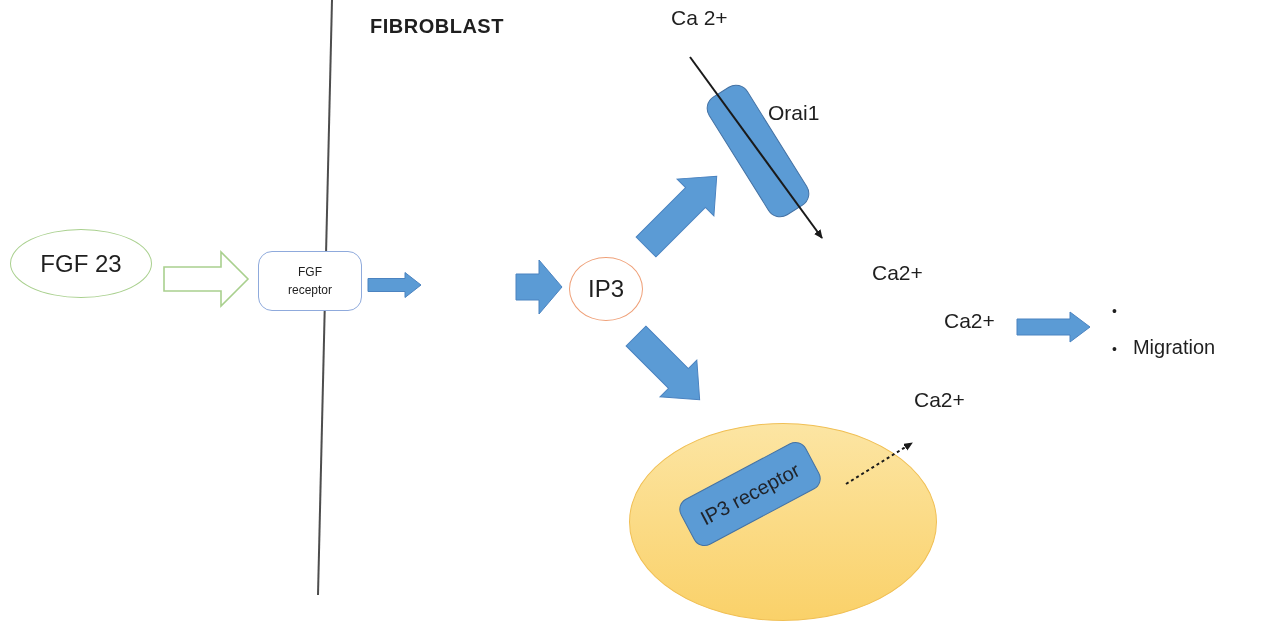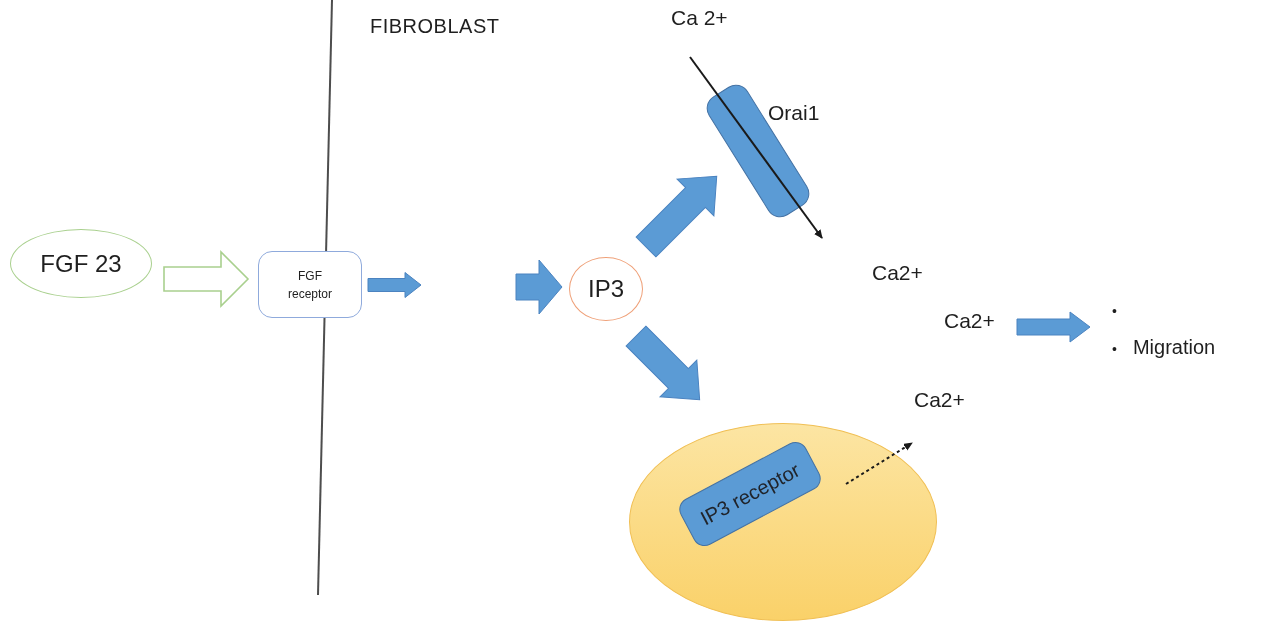--- a/index.html
+++ b/index.html
@@ -8,26 +8,26 @@
     --er-top:#FCE5A3; --er-bottom:#FAD169; --er-border:#F0BF54;
     --membrane:#4d4d4d; --ink:#1f1f1f; --thin-arrow:#1a1a1a;
   }
   html,body{margin:0;padding:0;background:#fff;}
   .stage{
     position:relative; width:1280px; height:626px; overflow:hidden; background:#fff;
     font-family:"Liberation Sans","DejaVu Sans",sans-serif; color:var(--ink,#1f1f1f);
   }
   .stage svg.layer{position:absolute;left:0;top:0;pointer-events:none;}
   .lbl{position:absolute; font-size:21px; white-space:nowrap; color:var(--ink,#1f1f1f);}
-  .cell-title{left:370px; top:15px; font-size:20px; letter-spacing:.5px; font-weight:400;}
+  .cell-title{left:370px; top:15px; font-size:20px; letter-spacing:.5px; font-weight:700;}
   .node{position:absolute; display:flex; align-items:center; justify-content:center;
         background:#fff; box-sizing:border-box; text-align:center;}
   .ellipse{border-radius:50%;}
   .fgf23{left:10px; top:229px; width:142px; height:69px; border:1.6px solid var(--outline-green,#A9D08E); font-size:24px;}
-  .fgf-receptor{left:258px; top:251px; width:104px; height:67px; border:1.6px solid var(--outline-blue,#8FAADC);
+  .fgf-receptor{left:258px; top:251px; width:104px; height:60px; border:1.6px solid var(--outline-blue,#8FAADC);
         border-radius:14px; font-size:12px; line-height:18px; flex-direction:column;}
   .plc{left:428px; top:253px; width:80px; height:55px; border:1.6px solid var(--outline-blue,#8FAADC); font-size:21px;}
   .ip3{left:569px; top:257px; width:74px; height:64px; border:1.6px solid var(--outline-orange,#EFA078); font-size:24px;}
   .bar{position:absolute; background:var(--arrow-blue,#5B9BD5); border:1.5px solid var(--bar-edge,#4472A4); box-sizing:border-box;}
   .orai1-bar{left:735px; top:81px; width:46px; height:140px; border-radius:14px; transform:rotate(-32deg);}
   .er{position:absolute; left:629px; top:423px; width:308px; height:198px; border-radius:50%;
       background:linear-gradient(180deg,var(--er-top,#FCE5A3),var(--er-bottom,#FAD169));
       border:1px solid var(--er-border,#F0BF54); box-sizing:border-box;}
   .ip3r-bar{left:679px; top:468px; width:142px; height:52px; border-radius:12px; transform:rotate(-28deg);
       display:flex; align-items:center; justify-content:center; font-size:20px; color:#20242b;}

